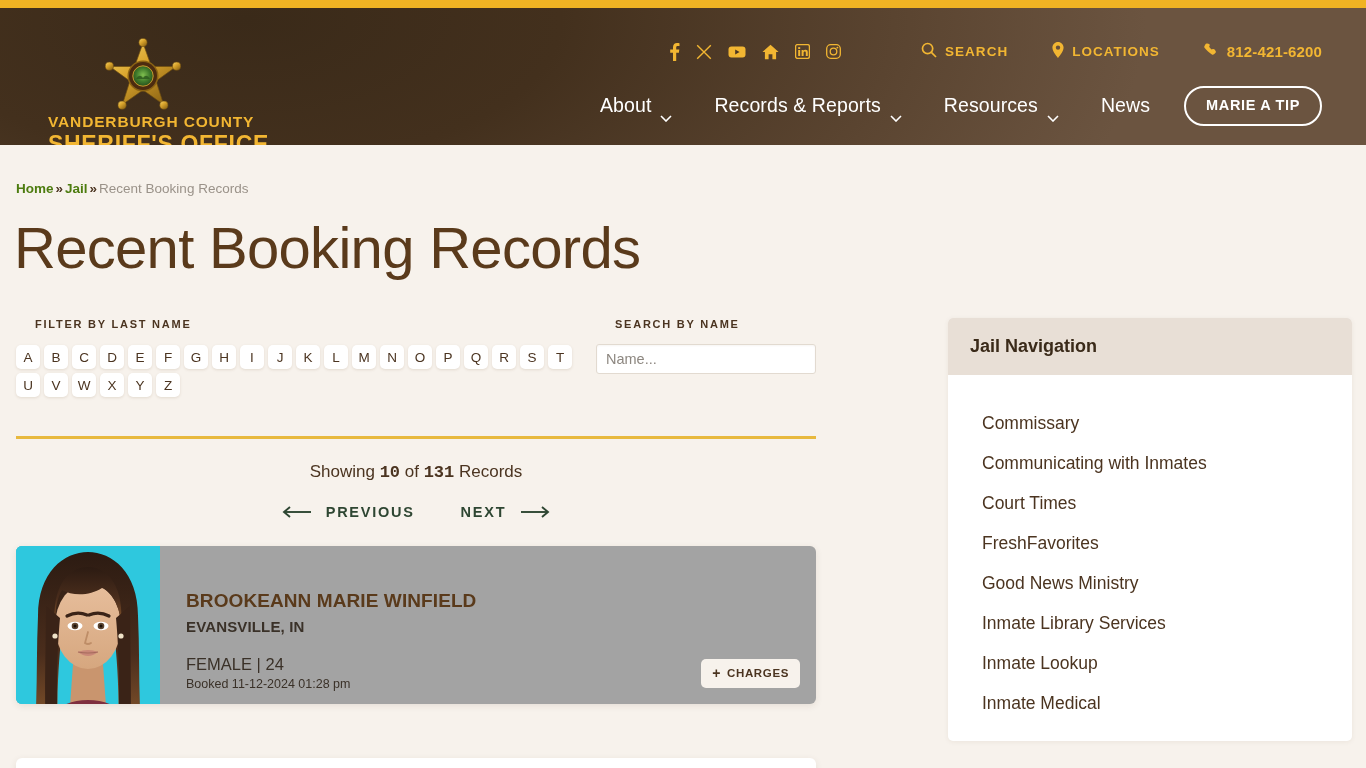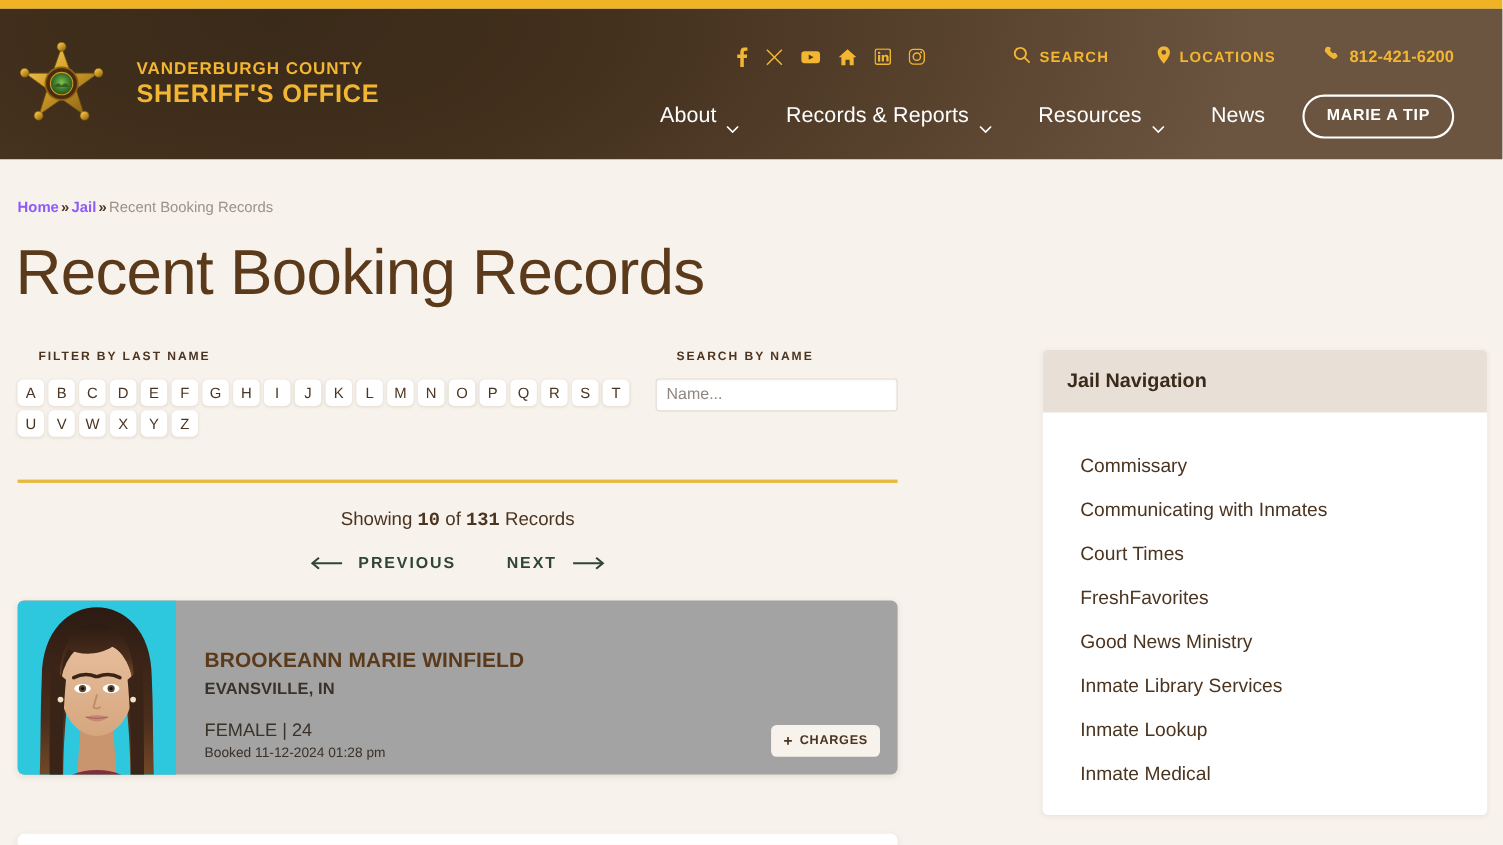--- a/index.html
+++ b/index.html
@@ -14,21 +14,21 @@
   .gold-bar { height: 8px; background: #F0B323; width: 100%; }
 
   
   .site-header {
     position: relative;
     height: 137px;
     background:
       radial-gradient(ellipse 900px 420px at 18% 8%, #3A2A19 0%, #43301D 35%, #5A4430 72%, #6B5440 100%);
     overflow: hidden;
   }
-  .brand { position: absolute; left: 18px; top: 30px; display: flex; align-items: center; }
+  .brand { position: absolute; left: 18px; top: 30px; display: flex; align-items: center; flex-direction: column; }
   .star-badge { width: 76px; height: 76px; position: relative; flex: 0 0 76px; }
   .brand-text { margin-left: 30px; line-height: 1.05; }
   .brand-line1 {
     color: #F2B632; font-size: 15.5px; font-weight: bold;
     letter-spacing: 0.055em;
   }
   .brand-line2 {
     color: #F2B632; font-size: 23px; font-weight: bold;
     letter-spacing: 0.03em; margin-top: 2px;
   }
@@ -66,21 +66,21 @@
     padding: 10px 20px 11px; white-space: nowrap; line-height: 1;
   }
 
   
   .page { position: relative; width: 1366px; height: 623px; background: #F7F2EC; }
 
   .breadcrumb {
     position: absolute; left: 16px; top: 181px - 145px;
     font-size: 13.5px; color: #9A9289;
   }
-  .crumb-link { color: #8b5cf6; font-weight: bold; }
+  .crumb-link { color: #4d7c0f; font-weight: bold; }
   .crumb-sep { color: #4B3420; font-weight: bold; padding: 0 2px; }
   .crumb-current { color: #9A9289; }
 
   .page-title {
     position: absolute; left: 14px; top: 74px;
     font-size: 58px; color: #5A3A1B; font-weight: normal;
     letter-spacing: -0.012em; line-height: 1;
   }
 
   .content-col { position: absolute; left: 16px; top: 173px; width: 800px; }

